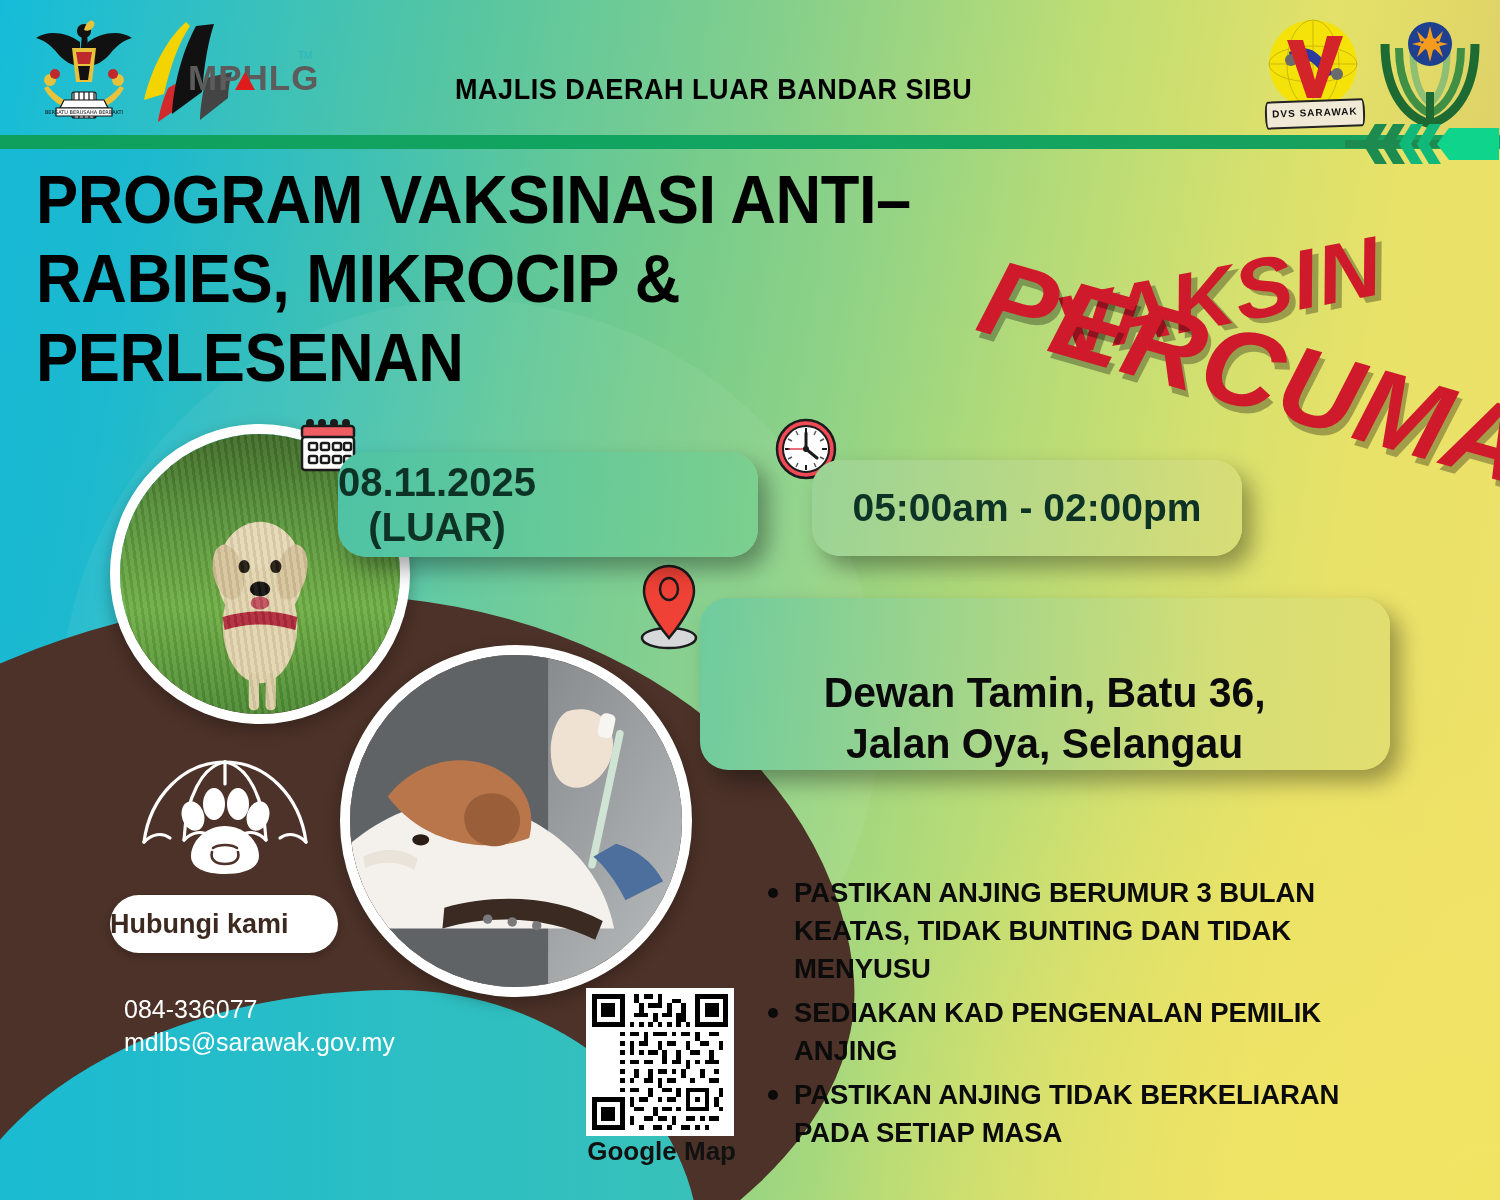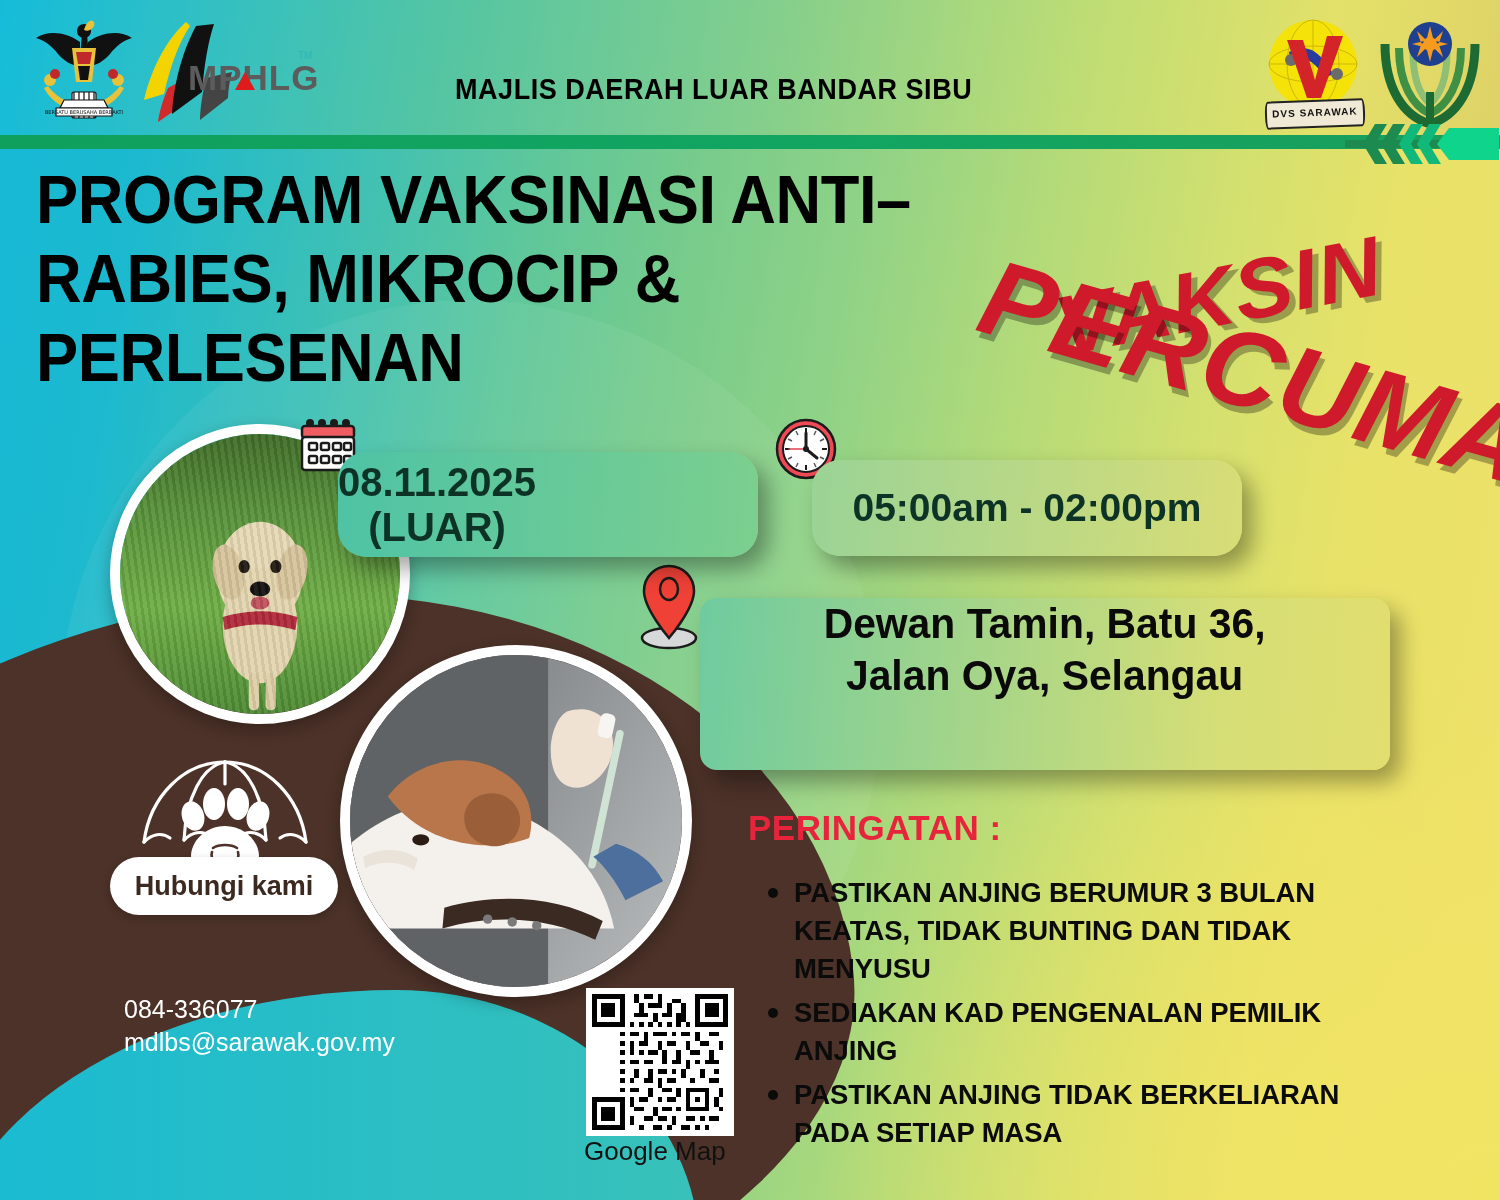--- a/index.html
+++ b/index.html
@@ -111,21 +111,21 @@
   }
   .card-time{
     left:812px;top:460px;width:430px;height:96px;
     background:linear-gradient(95deg,#9ad396,#d8dd76);
     display:flex;align-items:center;justify-content:center;
   }
   .card-time .txt{font-size:39px;font-weight:700;color:#0c3325;white-space:nowrap;}
   .card-loc{
     left:700px;top:598px;width:690px;height:172px;
     background:linear-gradient(95deg,#6ecb9f,#d5de76 75%,#e2de6f);
-    display:flex;align-items:flex-start;justify-content:center;border-radius:17px;
+    display:flex;align-items:flex-end;justify-content:center;
   }
   .card-loc .txt{
     font-size:43px;font-weight:900;color:#0a0a0a;text-align:center;line-height:1.2;
     transform:scaleX(.95);
   }
 
   
   .cal-icon{position:absolute;left:300px;top:418px;width:56px;height:54px;}
   .clock-icon{position:absolute;left:775px;top:418px;width:62px;height:62px;}
   .pin-icon{position:absolute;left:633px;top:562px;width:72px;height:90px;}
@@ -146,34 +146,34 @@
   .grass:after{content:"";position:absolute;inset:0;
     background:repeating-linear-gradient(82deg,rgba(0,0,0,.10) 0 3px,rgba(255,255,255,.08) 3px 7px);
     opacity:.75;}
 
   
   .vetbg{position:absolute;inset:0;background:linear-gradient(120deg,#6f7274 0%,#8d9193 45%,#b9bdbe 100%);}
 
   
   .paw-mark{position:absolute;left:130px;top:756px;width:190px;height:130px;}
   .hubungi{
-    position:absolute;left:110px;top:857px;width:228px;height:58px;
-    background:#fff;border-radius:30px;display:flex;align-items:center;justify-content:center;
+    position:absolute;left:110px;top:895px;width:228px;height:58px;
+    background:#fff;border-radius:30px;display:flex;align-items:center;justify-content:flex-start;
     box-shadow:0 3px 8px rgba(0,0,0,.22);
   }
   .hubungi span{font-size:27px;font-weight:700;color:#3c2a20;}
   .contact-lines{
     position:absolute;left:124px;top:966px;color:#fff;font-size:25px;line-height:1.32;margin-top:27px;
   }
 
   
   .qr-wrap{position:absolute;left:586px;top:988px;width:148px;height:148px;background:#fff;padding:6px;box-sizing:border-box;}
   .qr-label{
-    position:absolute;left:584px;top:1136px;width:152px;text-align:left;
-    font-size:26px;color:#111;font-family:"Liberation Sans",sans-serif;
+    position:absolute;left:584px;top:1136px;width:152px;text-align:right;
+    font-size:26px;color:#111;font-family:"Liberation Sans",sans-serif;font-weight:bold;
   }
 
   
   .peringatan-title{
     position:absolute;left:748px;top:808px;font-size:35px;font-weight:700;
     color:#e8243c;letter-spacing:.5px;
   }
   .peringatan-list{
     position:absolute;left:740px;top:858px;width:620px;margin:16px;padding:0 0 0 38px;
     list-style:none;
@@ -558,20 +558,19 @@
           <rect x="13" y="28" width="2" height="1"></rect>
           <rect x="16" y="28" width="1" height="1"></rect>
         <rect x="19" y="28" width="2" height="1"></rect>
           <rect x="22" y="28" width="1" height="1"></rect>
           <rect x="24" y="28" width="1" height="1"></rect>
       </g>
     </svg>
   </div>
   <div class="qr-label">Google Map</div>
 
-  <div class="peringatan-title">PERINGATAN :</div>
   <ul class="peringatan-list">
     <li>PASTIKAN ANJING BERUMUR 3 BULAN KEATAS, TIDAK BUNTING DAN TIDAK MENYUSU</li>
     <li>SEDIAKAN KAD PENGENALAN PEMILIK ANJING</li>
     <li>PASTIKAN ANJING TIDAK BERKELIARAN PADA SETIAP MASA</li>
   </ul>
 
 </div>
 
 </body></html>

